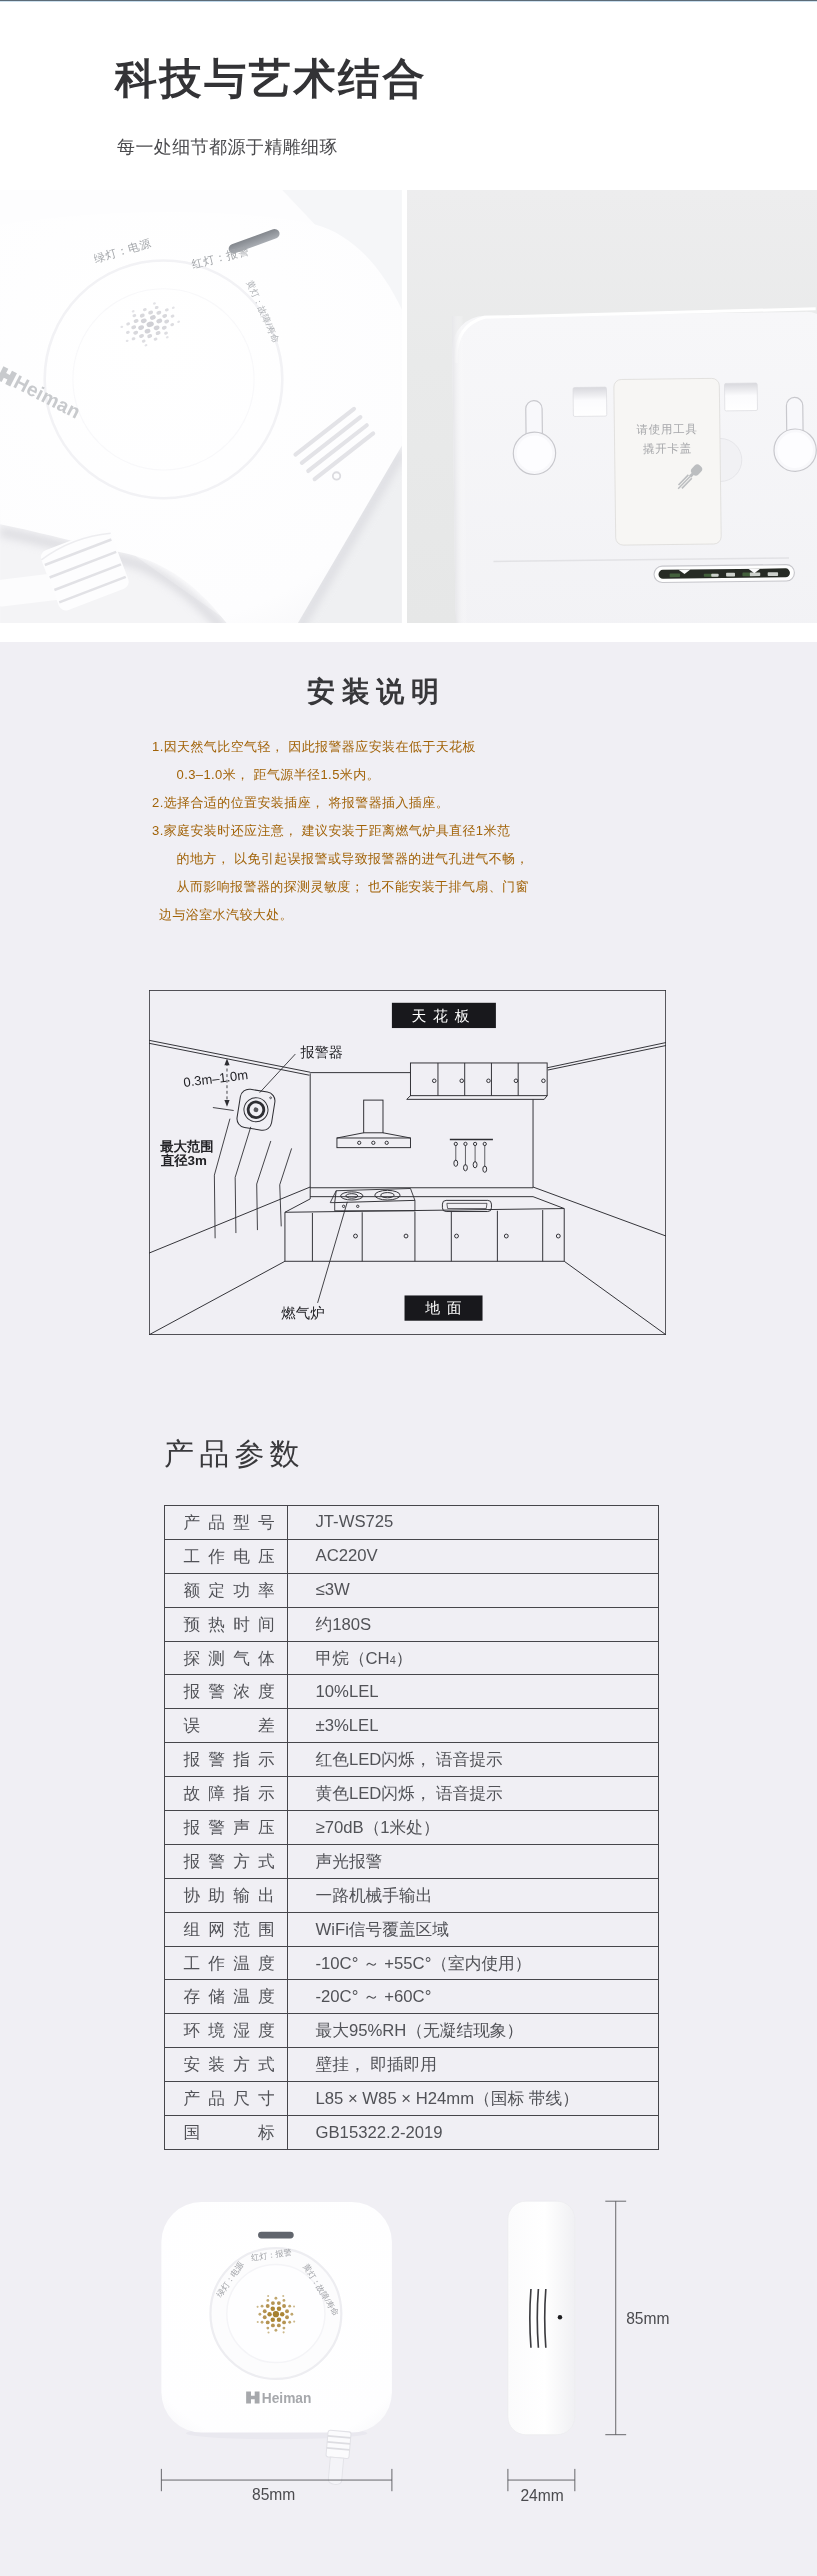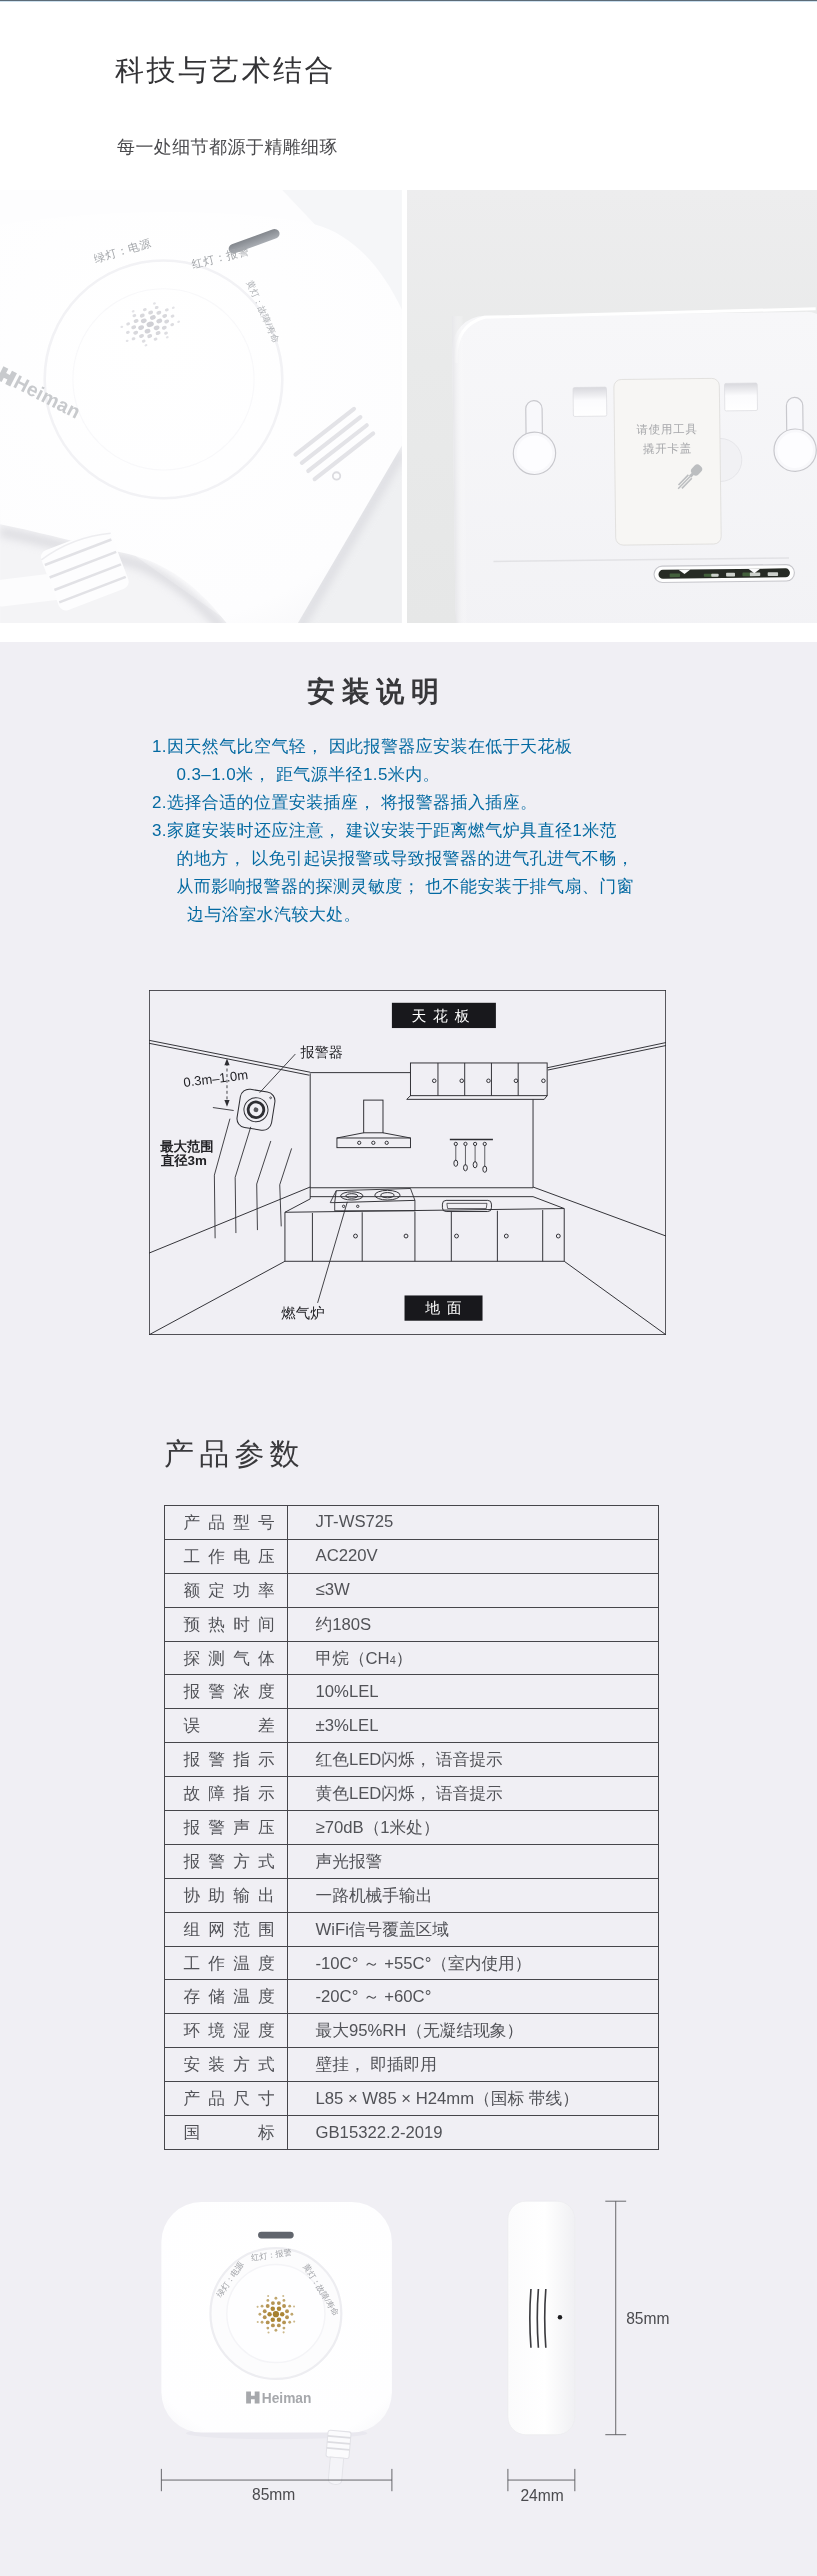--- a/index.html
+++ b/index.html
@@ -2,33 +2,33 @@
 <html style="font-size:12px"><head>
 <meta charset="utf-8">
 <style>
   html,body{margin:0;padding:0;}
   body{width:818px;height:2576px;position:relative;background:#ffffff;
        font-family:"Liberation Sans",sans-serif;overflow:hidden;}
   .abs{position:absolute;}
   .topline{left:0;top:0;width:818px;height:0.7px;background:#5c6b77;}
   .topline2{left:0;top:0.7px;width:818px;height:1.5px;
     background:linear-gradient(90deg,#cfe2ef 0%,#bcd6ea 30%,#d5e5f2 55%,#c3daec 80%,#cfe2ef 100%);}
-  .h1{left:115px;top:51px;font-size:29px;font-weight:normal;color:#333336;letter-spacing:2.6px;}
+  .h1{left:115px;top:51px;font-size:42px;font-weight:bold;color:#333336;letter-spacing:2.6px;}
   .sub{left:117px;top:135px;font-size:18px;color:#4b4b4e;letter-spacing:0.4px;}
 
   
   .photoL{left:0;top:190px;width:402px;height:433px;overflow:hidden;
           background:linear-gradient(160deg,#fdfdfd 0%,#ffffff 55%,#f6f6f7 100%);}
   .photoR{left:407px;top:190px;width:411px;height:433px;overflow:hidden;
           background:linear-gradient(180deg,#ededee 0%,#e9eaea 40%,#e6e7e7 100%);}
 
   
   .lav{left:0;top:642px;width:818px;height:1934px;background:#f0eff4;}
   .t2{left:0;top:673px;width:746px;text-align:center;font-size:28px;font-weight:bold;color:#37373a;letter-spacing:6.7px;text-indent:6.7px;}
-  .list{left:152px;top:733px;width:565px;font-size:17px;line-height:28px;color:#0369a1;letter-spacing:0.4px;}
+  .list{left:152px;top:733px;width:565px;font-size:13px;line-height:28px;color:#a16207;letter-spacing:0.4px;}
   .t3{left:164px;top:1434px;font-size:30px;font-weight:normal;color:#39393c;letter-spacing:5.2px;}
 
   table.spec{position:absolute;left:164px;top:1505px;width:495px;height:645px;
      border-collapse:collapse;table-layout:fixed;}
   table.spec td{border:0.7px solid #46464b;font-size:16.7px;color:#515257;
      height:31.5px;padding:0;vertical-align:middle;}
   table.spec td.k{width:122px;}
   table.spec td.k div{margin-left:18.6px;width:91px;text-align:justify;text-align-last:justify;}
   table.spec td.v{padding-left:27.5px;}
 </style>
@@ -231,21 +231,21 @@
 
   <div class="abs lav"></div>
   <div class="abs t2">安装说明</div>
   <div class="abs list">
     <div>1.因天然气比空气轻， 因此报警器应安装在低于天花板</div>
     <div style="margin-left:24.5px">0.3–1.0米， 距气源半径1.5米内。</div>
     <div>2.选择合适的位置安装插座， 将报警器插入插座。</div>
     <div>3.家庭安装时还应注意， 建议安装于距离燃气炉具直径1米范</div>
     <div style="margin-left:24.5px">的地方， 以免引起误报警或导致报警器的进气孔进气不畅，</div>
     <div style="margin-left:24.5px">从而影响报警器的探测灵敏度； 也不能安装于排气扇、门窗</div>
-    <div style="margin-left:35px">边与浴室水汽较大处。</div>
+    <div style="margin-left:7px">边与浴室水汽较大处。</div>
   </div>
 
   <div class="abs" id="diagram" style="left:149px;top:990px;width:591px;height:345px;">
   <svg width="517" height="345" viewBox="0 0 696 464" fill="none" stroke="#2e2e33" stroke-width="1.3">
     <rect x="0.5" y="0.5" width="695" height="463" stroke-width="1.1"></rect>
 
     <path d="M0 67.5 L217 110.5"></path>
     <path d="M0 71.5 L216 114.5"></path>
     <path d="M217 111 L352 111"></path>
     <path d="M696 70.5 L536 104.5"></path>

